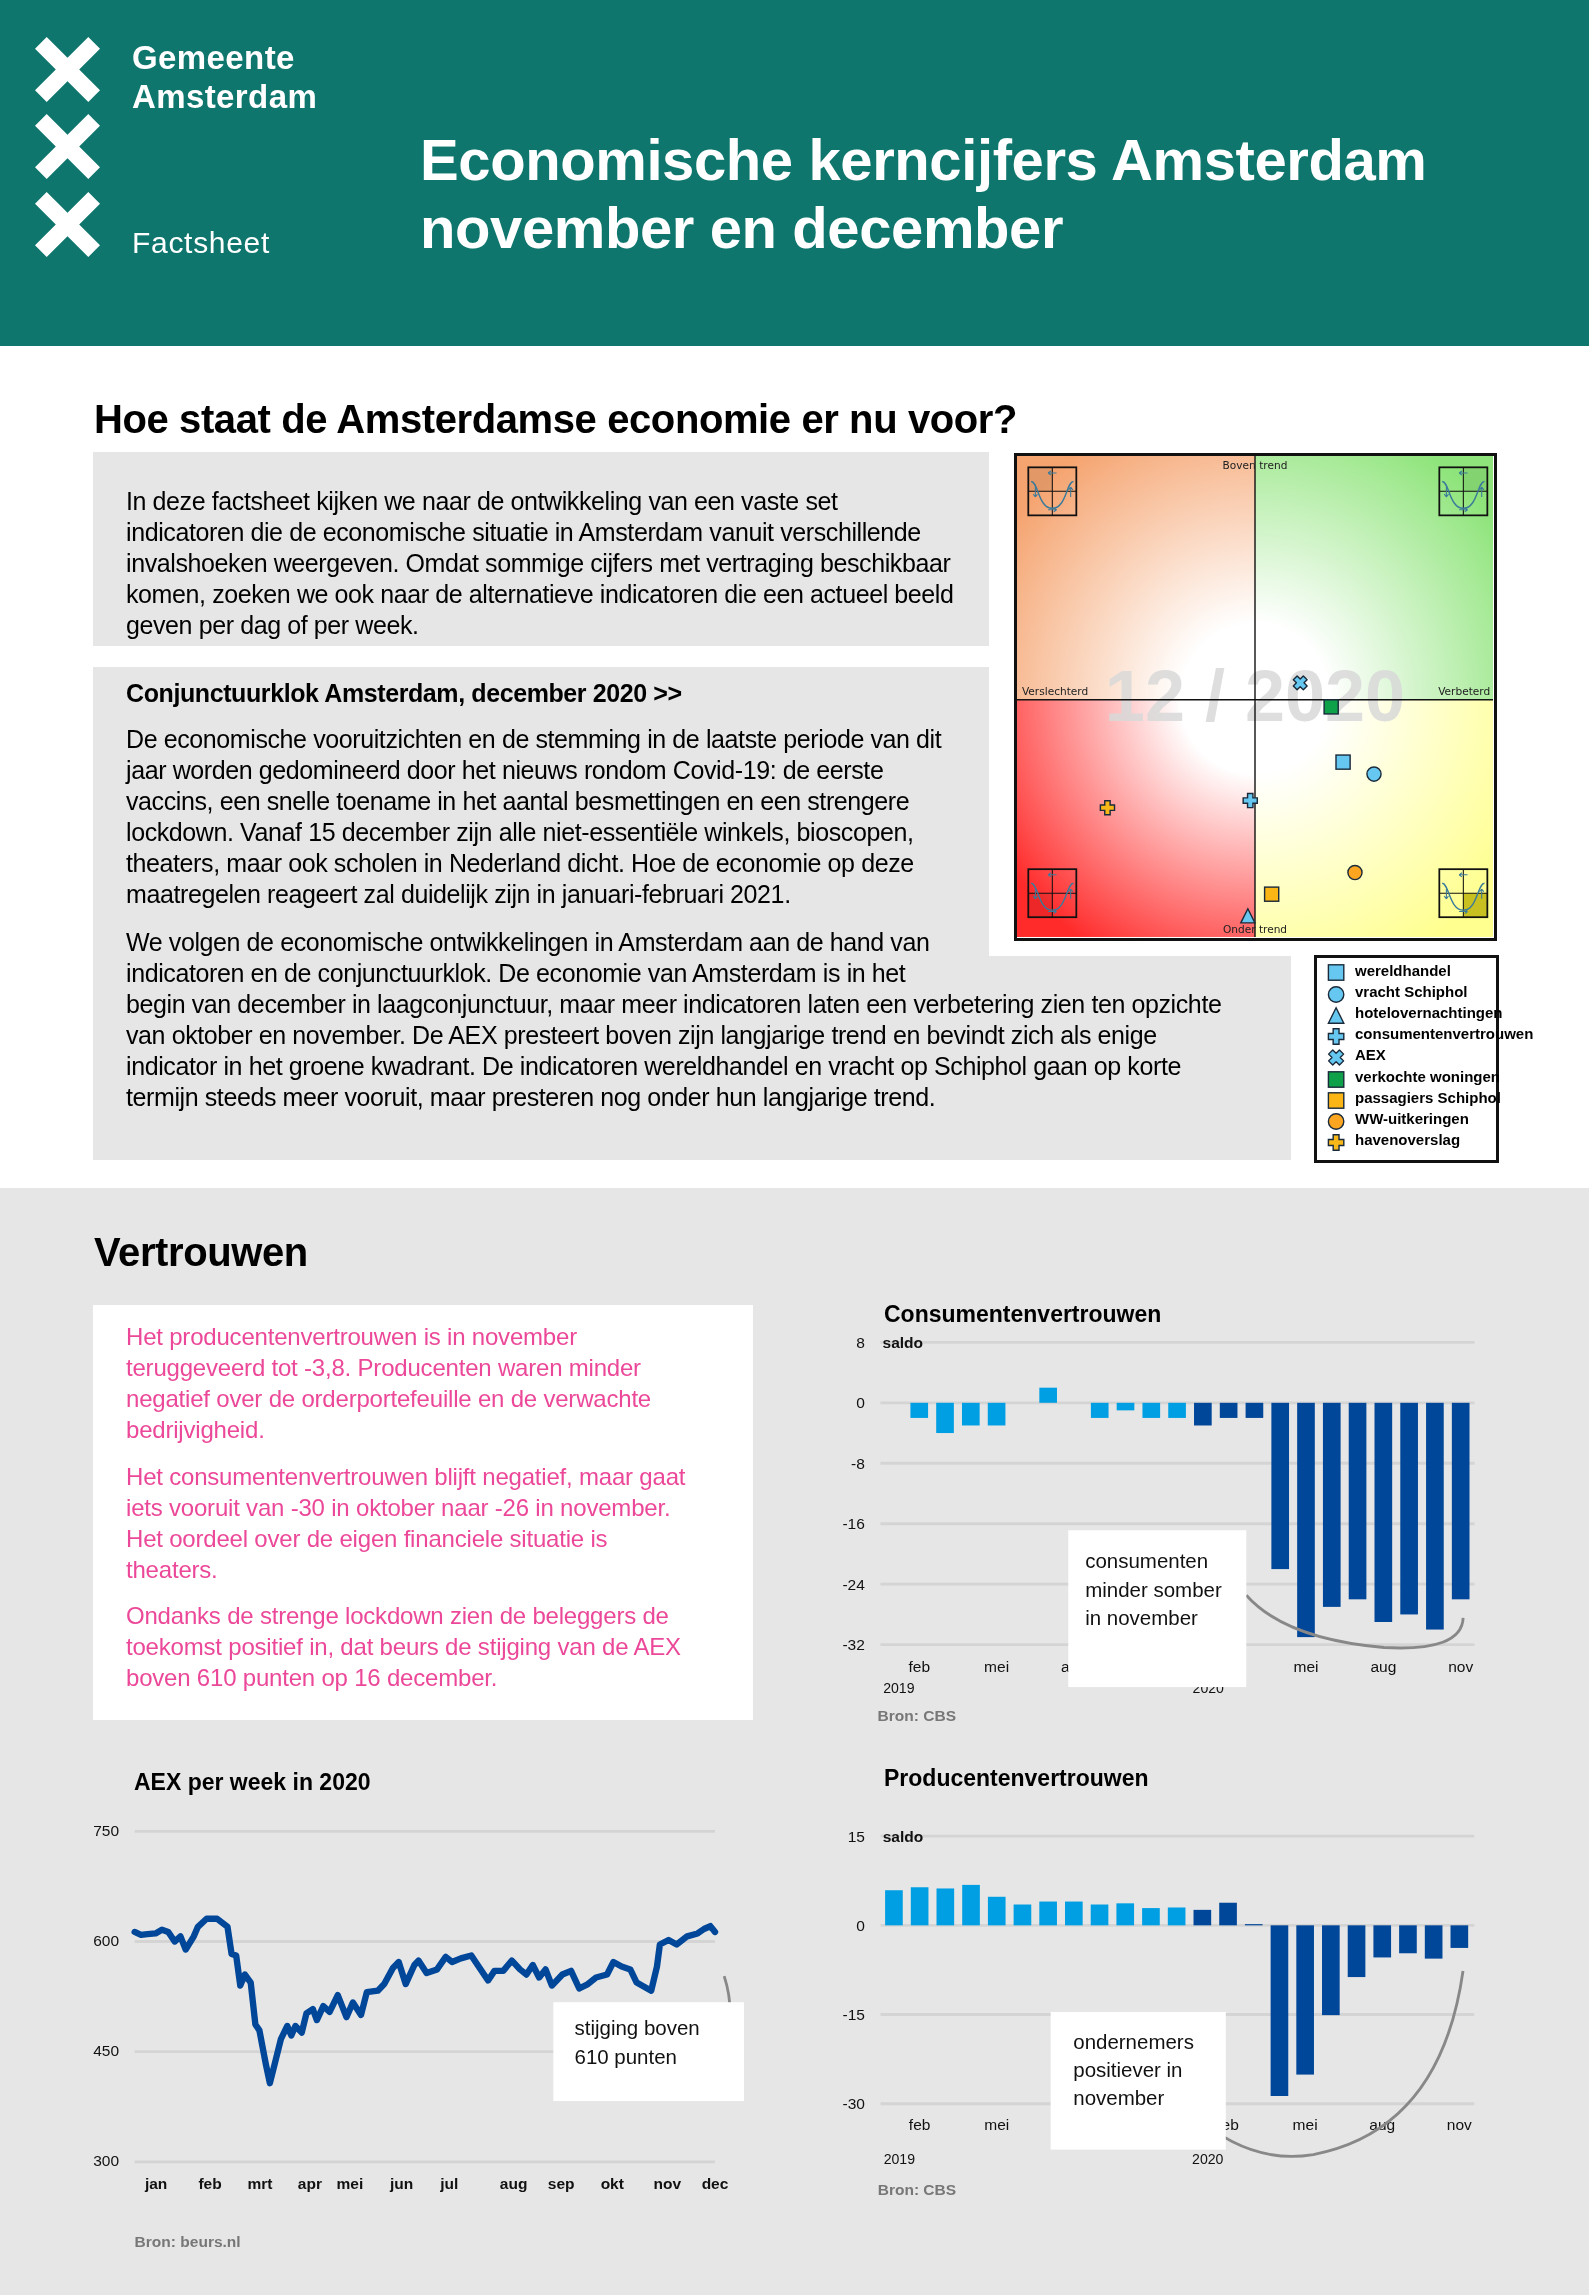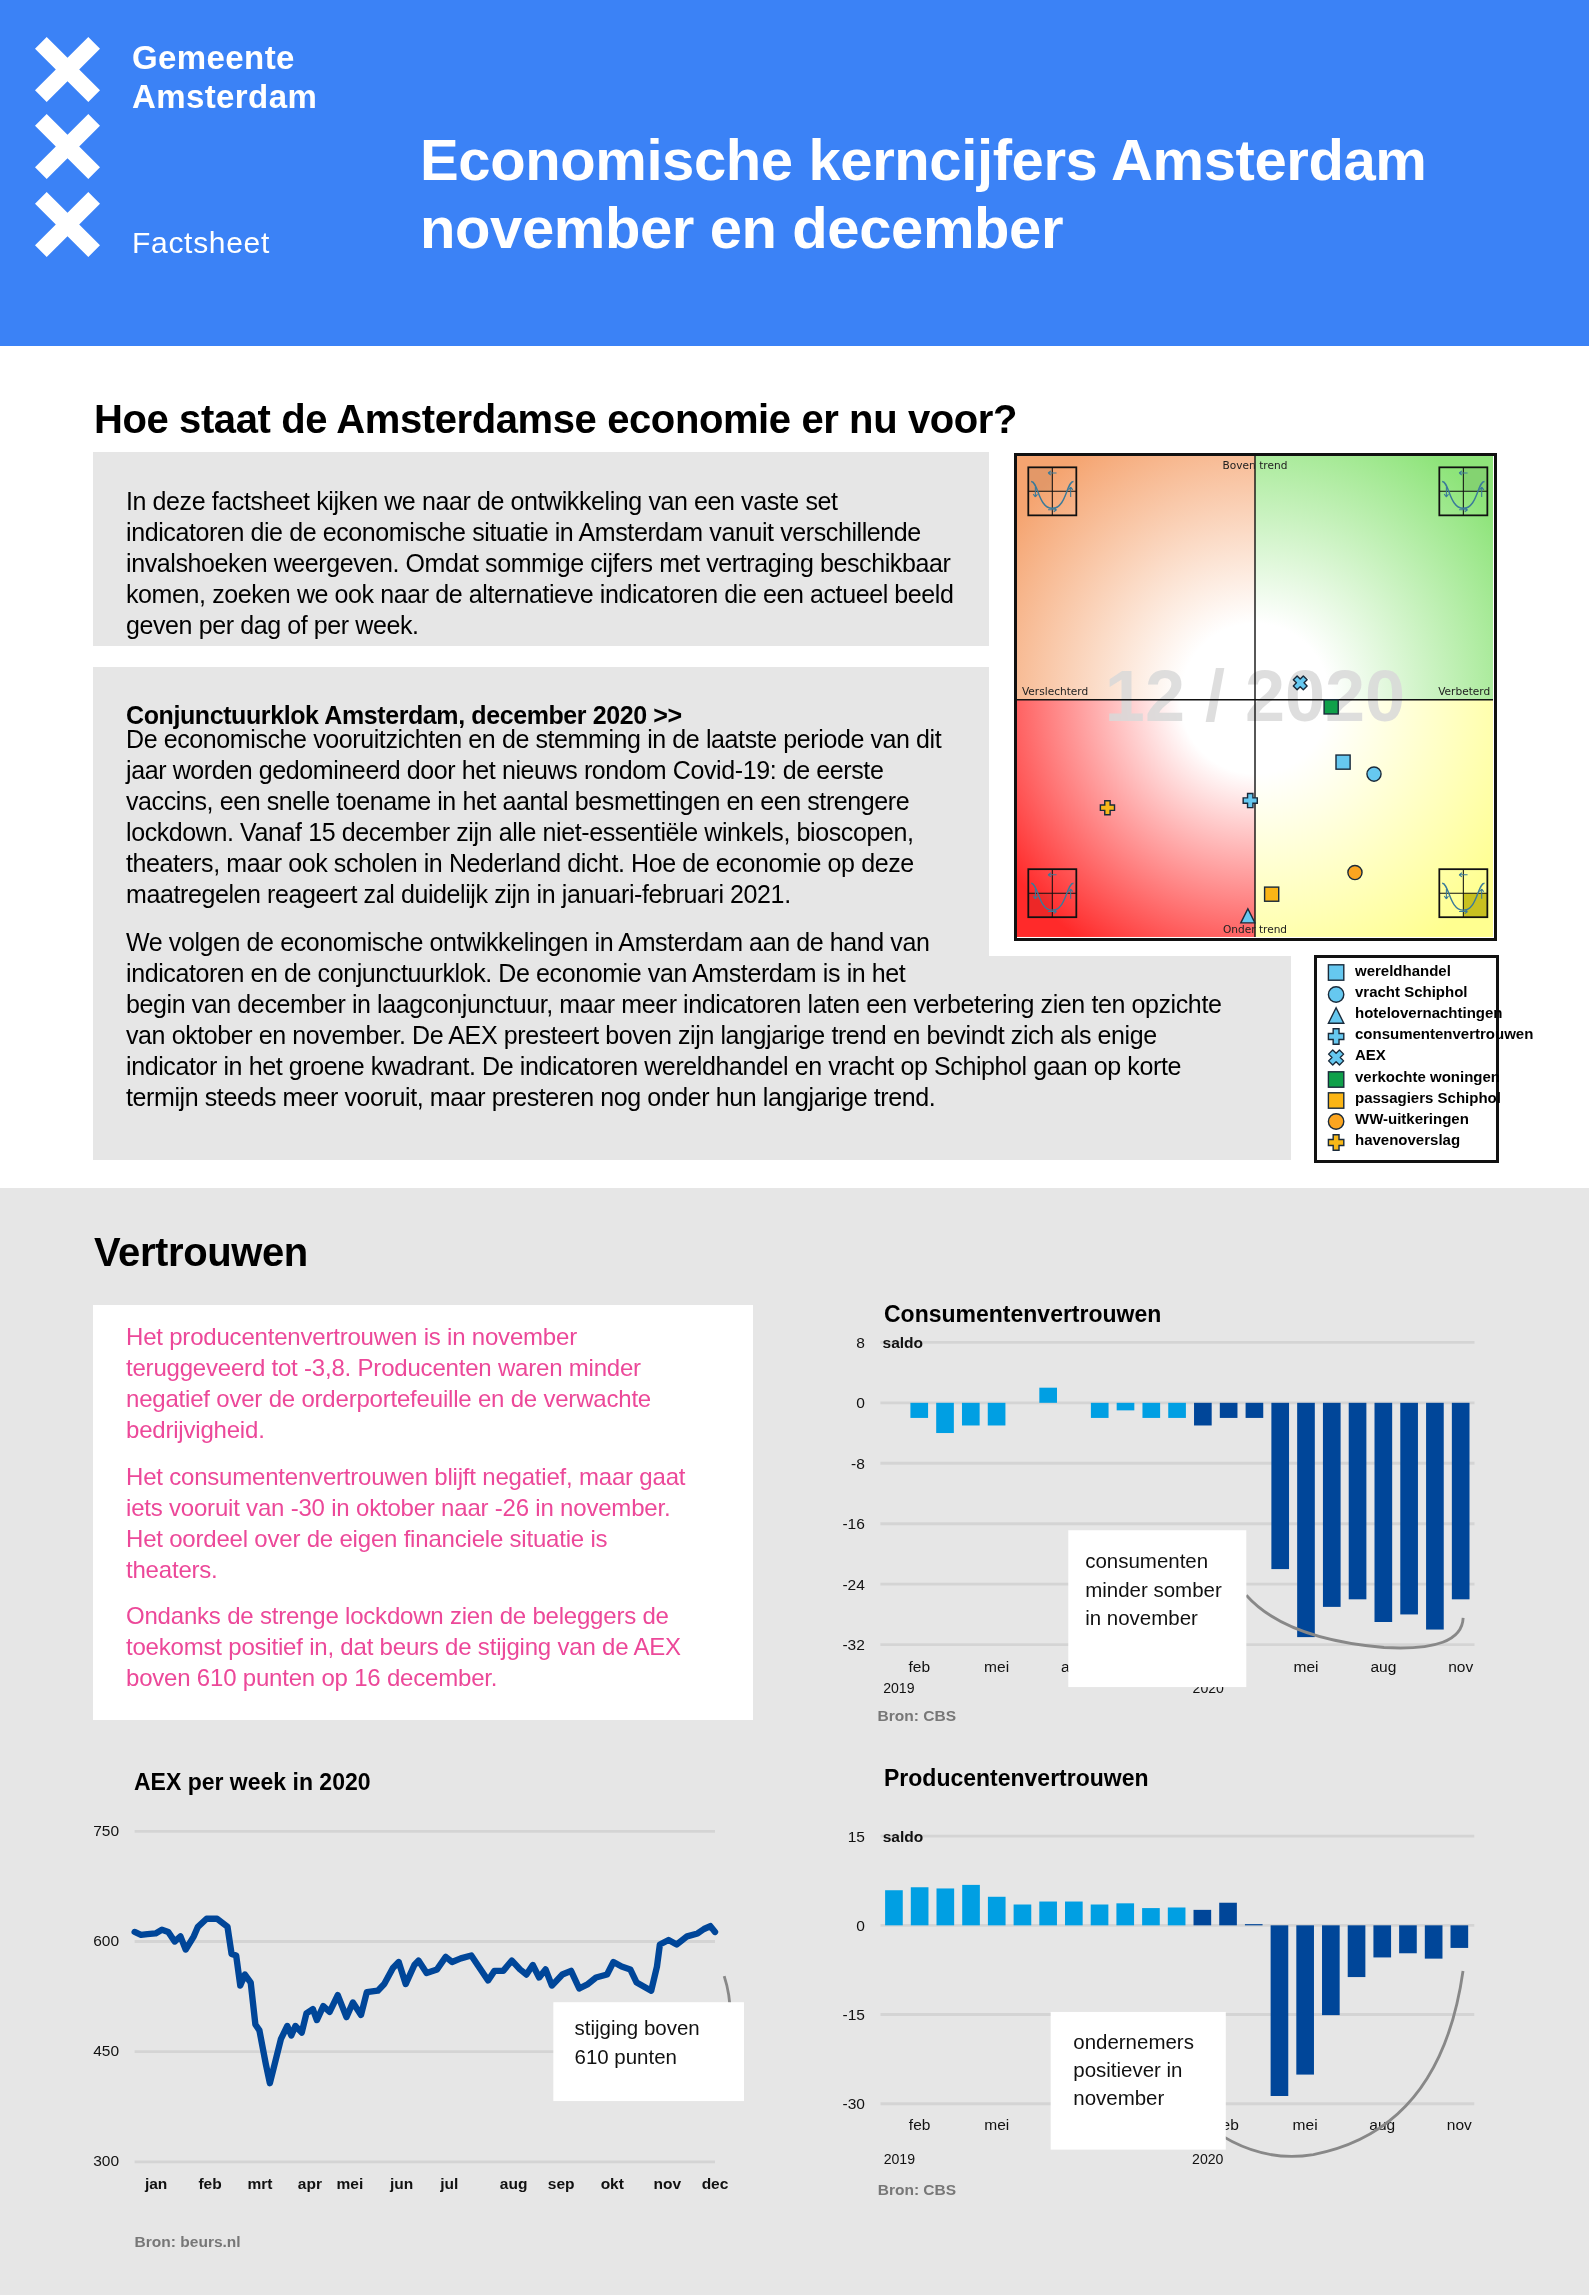--- a/index.html
+++ b/index.html
@@ -2,21 +2,21 @@
 <html style="font-size:11.3px"><head>
 <meta charset="utf-8">
 <style>
   * { box-sizing: border-box; margin: 0; padding: 0; }
   html, body { width: 1589px; height: 2295px; background: #ffffff; overflow: hidden; }
   body { position: relative; font-family: "Liberation Sans", "DejaVu Sans", sans-serif; color: #000; }
 
   .abs { position: absolute; }
 
   
-  #header { left: 0; top: 0; width: 1589px; height: 346px; background: #3b82f6; }
+  #header { left: 0; top: 0; width: 1589px; height: 346px; background: #0f766e; }
   .logo-x { position: absolute; left: 35px; width: 65px; height: 65px; }
   .brand { position: absolute; left: 132px; color: #fff; font-weight: bold; font-size: 33px; line-height: 38px; letter-spacing: 0.4px; }
   .factsheet { position: absolute; left: 132px; top: 225px; color: #fff; font-size: 30px; line-height: 35px; letter-spacing: 0.7px; }
   .main-title { position: absolute; left: 420px; top: 126px; color: #fff; font-weight: bold; font-size: 58px; line-height: 68px; letter-spacing: -0.4px; }
 
   
   .h2 { position: absolute; font-weight: bold; font-size: 40px; line-height: 47px; color: #000; letter-spacing: -0.4px; }
   .graybox { position: absolute; background: #E6E6E6; }
   .para { position: absolute; font-size: 25px; line-height: 31px; color: #000; letter-spacing: -0.4px; }
   .para-bold { font-weight: bold; }
@@ -65,21 +65,21 @@
 <div class="para" id="intro-text" style="left:126px; top:469px; width:848px;">
     <div style="white-space: nowrap; margin-top: 17px;">In deze factsheet kijken we naar de ontwikkeling van een vaste set</div>
     <div style="white-space: nowrap;">indicatoren die de economische situatie in Amsterdam vanuit verschillende</div>
     <div style="white-space: nowrap;">invalshoeken weergeven. Omdat sommige cijfers met vertraging beschikbaar</div>
     <div style="white-space: nowrap;">komen, zoeken we ook naar de alternatieve indicatoren die een actueel beeld</div>
     <div style="white-space: nowrap;">geven per dag of per week.</div>
   </div>
 
 <div class="graybox" style="left:93px; top:667px; width:896px; height:290px;"></div>
 <div class="graybox" style="left:93px; top:956px; width:1198px; height:204px;"></div>
-<div class="para para-bold" style="left:126px; top:678px;margin-top:22px;">Conjunctuurklok Amsterdam, december 2020 &gt;&gt;</div>
+<div class="para para-bold" style="left:126px; top:678px;">Conjunctuurklok Amsterdam, december 2020 &gt;&gt;</div>
 <div class="para" id="clock-para1" style="left:126px; top:724px; width:862px;">
     <div style="white-space: nowrap;">De economische vooruitzichten en de stemming in de laatste periode van dit</div>
     <div style="white-space: nowrap;">jaar worden gedomineerd door het nieuws rondom Covid-19: de eerste</div>
     <div style="white-space: nowrap;">vaccins, een snelle toename in het aantal besmettingen en een strengere</div>
     <div style="white-space: nowrap;">lockdown. Vanaf 15 december zijn alle niet-essentiële winkels, bioscopen,</div>
     <div style="white-space: nowrap;">theaters, maar ook scholen in Nederland dicht. Hoe de economie op deze</div>
     <div style="white-space: nowrap;">maatregelen reageert zal duidelijk zijn in januari-februari 2021.</div>
   </div>
 <div class="para" id="clock-para2" style="left:126px; top:927px; width:1158px;">
     <div style="white-space: nowrap;">We volgen de economische ontwikkelingen in Amsterdam aan de hand van</div>

